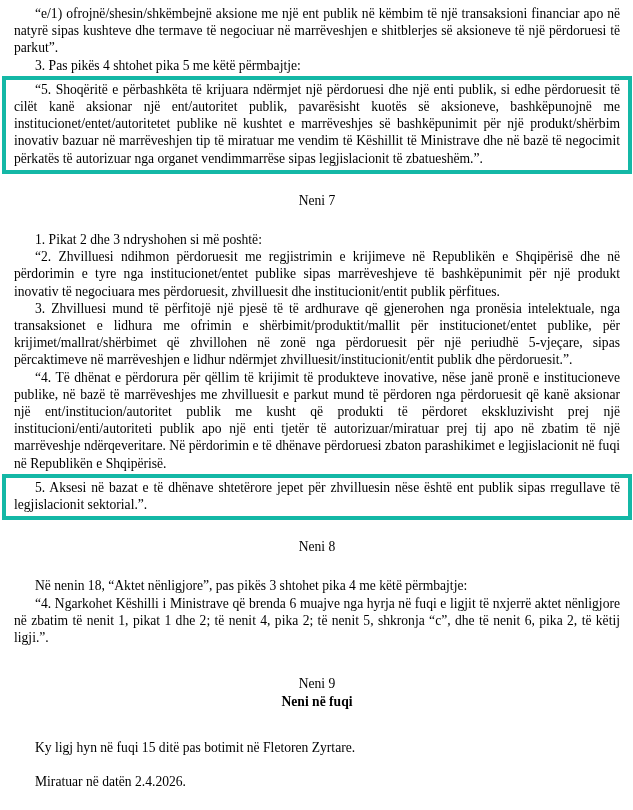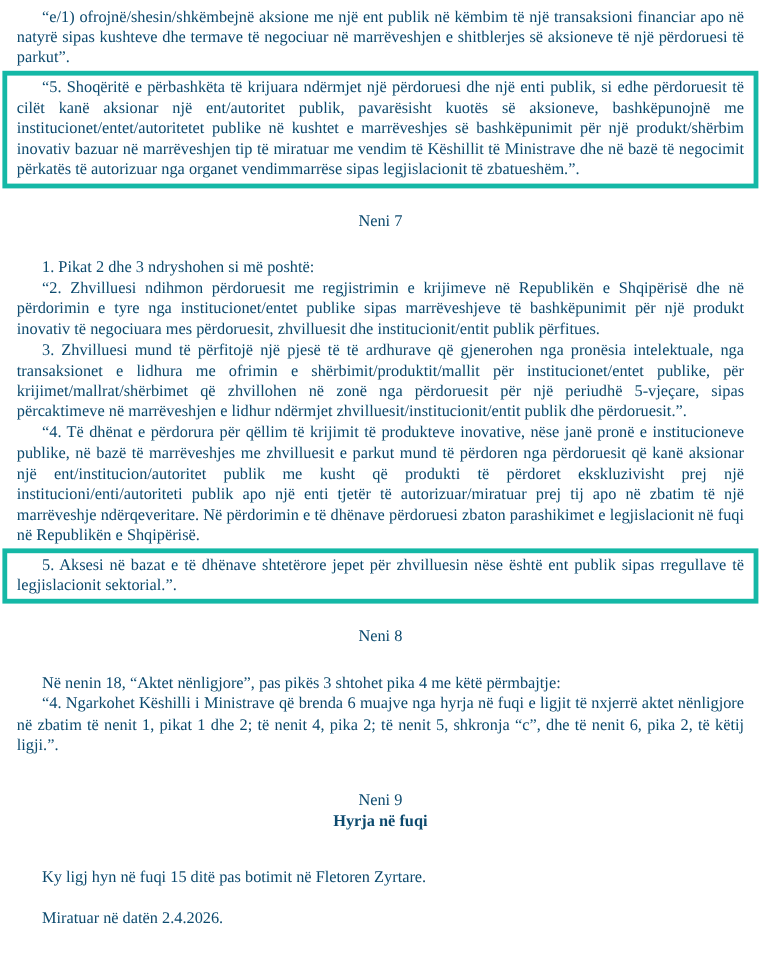--- a/index.html
+++ b/index.html
@@ -2,21 +2,21 @@
 <html><head>
 <meta charset="utf-8">
 <style>
   * { box-sizing: border-box; }
   html, body { margin: 0; padding: 0; background: #ffffff; }
   .page {
     position: relative;
     width: 633px;
     height: 810px;
     background: #ffffff;
-    color: #0c4a6e;
+    color: #000000;
     font-family: "Liberation Serif", "DejaVu Serif", serif;
     font-size: 13.6px;
     line-height: 17.2px;
     padding: 5px 13px 0 14px;
     overflow: hidden;
   }
   p { margin: 0; text-align: justify; }
   .indent { text-indent: 21px; }
   .section-heading {
     font-size: 13.6px;
@@ -40,20 +40,21 @@
   }
   .gap-1 { margin-top: 17px; }
   .effect-para { margin-top: 7px; }
 </style>
 </head>
 <body>
 
 <div class="page">
 
   <p class="indent">“e/1) ofrojnë/shesin/shkëmbejnë aksione me një ent publik në këmbim të një transaksioni financiar apo në natyrë sipas kushteve dhe termave të negociuar në marrëveshjen e shitblerjes së aksioneve të një përdoruesi të parkut”.</p>
+  <p class="indent">3. Pas pikës 4 shtohet pika 5 me këtë përmbajtje:</p>
 
   <div class="highlight-box">
     <p class="indent">“5. Shoqëritë e përbashkëta të krijuara ndërmjet një përdoruesi dhe një enti publik, si edhe përdoruesit të cilët kanë aksionar një ent/autoritet publik, pavarësisht kuotës së aksioneve, bashkëpunojnë me institucionet/entet/autoritetet publike në kushtet e marrëveshjes së bashkëpunimit për një produkt/shërbim inovativ bazuar në marrëveshjen tip të miratuar me vendim të Këshillit të Ministrave dhe në bazë të negocimit përkatës të autorizuar nga organet vendimmarrëse sipas legjislacionit të zbatueshëm.”.</p>
   </div>
 
   <div class="section-heading">Neni 7</div>
 
   <p class="indent">1. Pikat 2 dhe 3 ndryshohen si më poshtë:</p>
   <p class="indent">“2. Zhvilluesi ndihmon përdoruesit me regjistrimin e krijimeve në Republikën e Shqipërisë dhe në përdorimin e tyre nga institucionet/entet publike sipas marrëveshjeve të bashkëpunimit për një produkt inovativ të negociuara mes përdoruesit, zhvilluesit dhe institucionit/entit publik përfitues.</p>
   <p class="indent">3. Zhvilluesi mund të përfitojë një pjesë të të ardhurave që gjenerohen nga pronësia intelektuale, nga transaksionet e lidhura me ofrimin e shërbimit/produktit/mallit për institucionet/entet publike, për krijimet/mallrat/shërbimet që zhvillohen në zonë nga përdoruesit për një periudhë 5-vjeçare, sipas përcaktimeve në marrëveshjen e lidhur ndërmjet zhvilluesit/institucionit/entit publik dhe përdoruesit.”.</p>
@@ -62,19 +63,19 @@
   <div class="highlight-box">
     <p class="indent">5. Aksesi në bazat e të dhënave shtetërore jepet për zhvilluesin nëse është ent publik sipas rregullave të legjislacionit sektorial.”.</p>
   </div>
 
   <div class="section-heading">Neni 8</div>
 
   <p class="indent">Në nenin 18, “Aktet nënligjore”, pas pikës 3 shtohet pika 4 me këtë përmbajtje:</p>
   <p class="indent">“4. Ngarkohet Këshilli i Ministrave që brenda 6 muajve nga hyrja në fuqi e ligjit të nxjerrë aktet nënligjore në zbatim të nenit 1, pikat 1 dhe 2; të nenit 4, pika 2; të nenit 5, shkronja “c”, dhe të nenit 6, pika 2, të këtij ligji.”.</p>
 
   <div class="section-heading tight">Neni 9</div>
-  <div class="sub-heading">Hyrja në fuqi</div>
+  <div class="sub-heading">Neni në fuqi</div>
 
   <p class="indent effect-para">Ky ligj hyn në fuqi 15 ditë pas botimit në Fletoren Zyrtare.</p>
 
   <p class="indent gap-1">Miratuar në datën 2.4.2026.</p>
 
 </div>
 
 </body></html>

